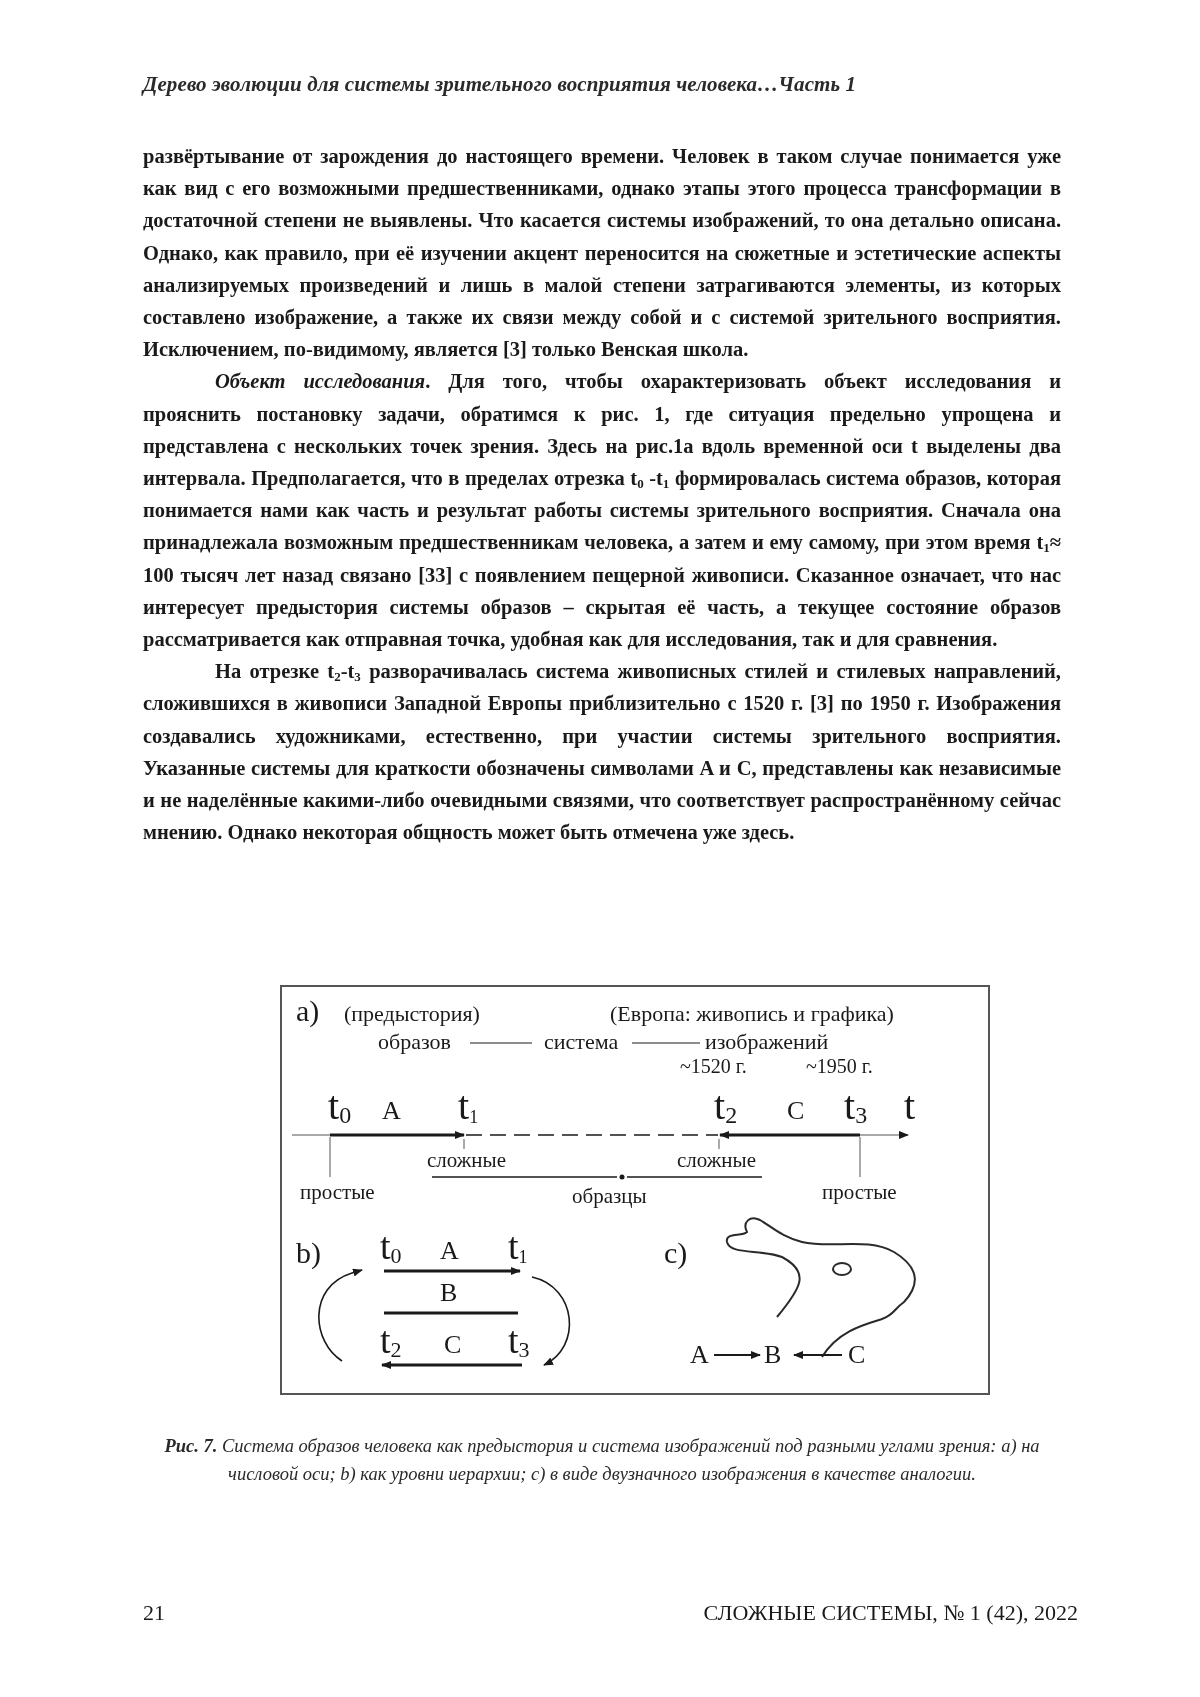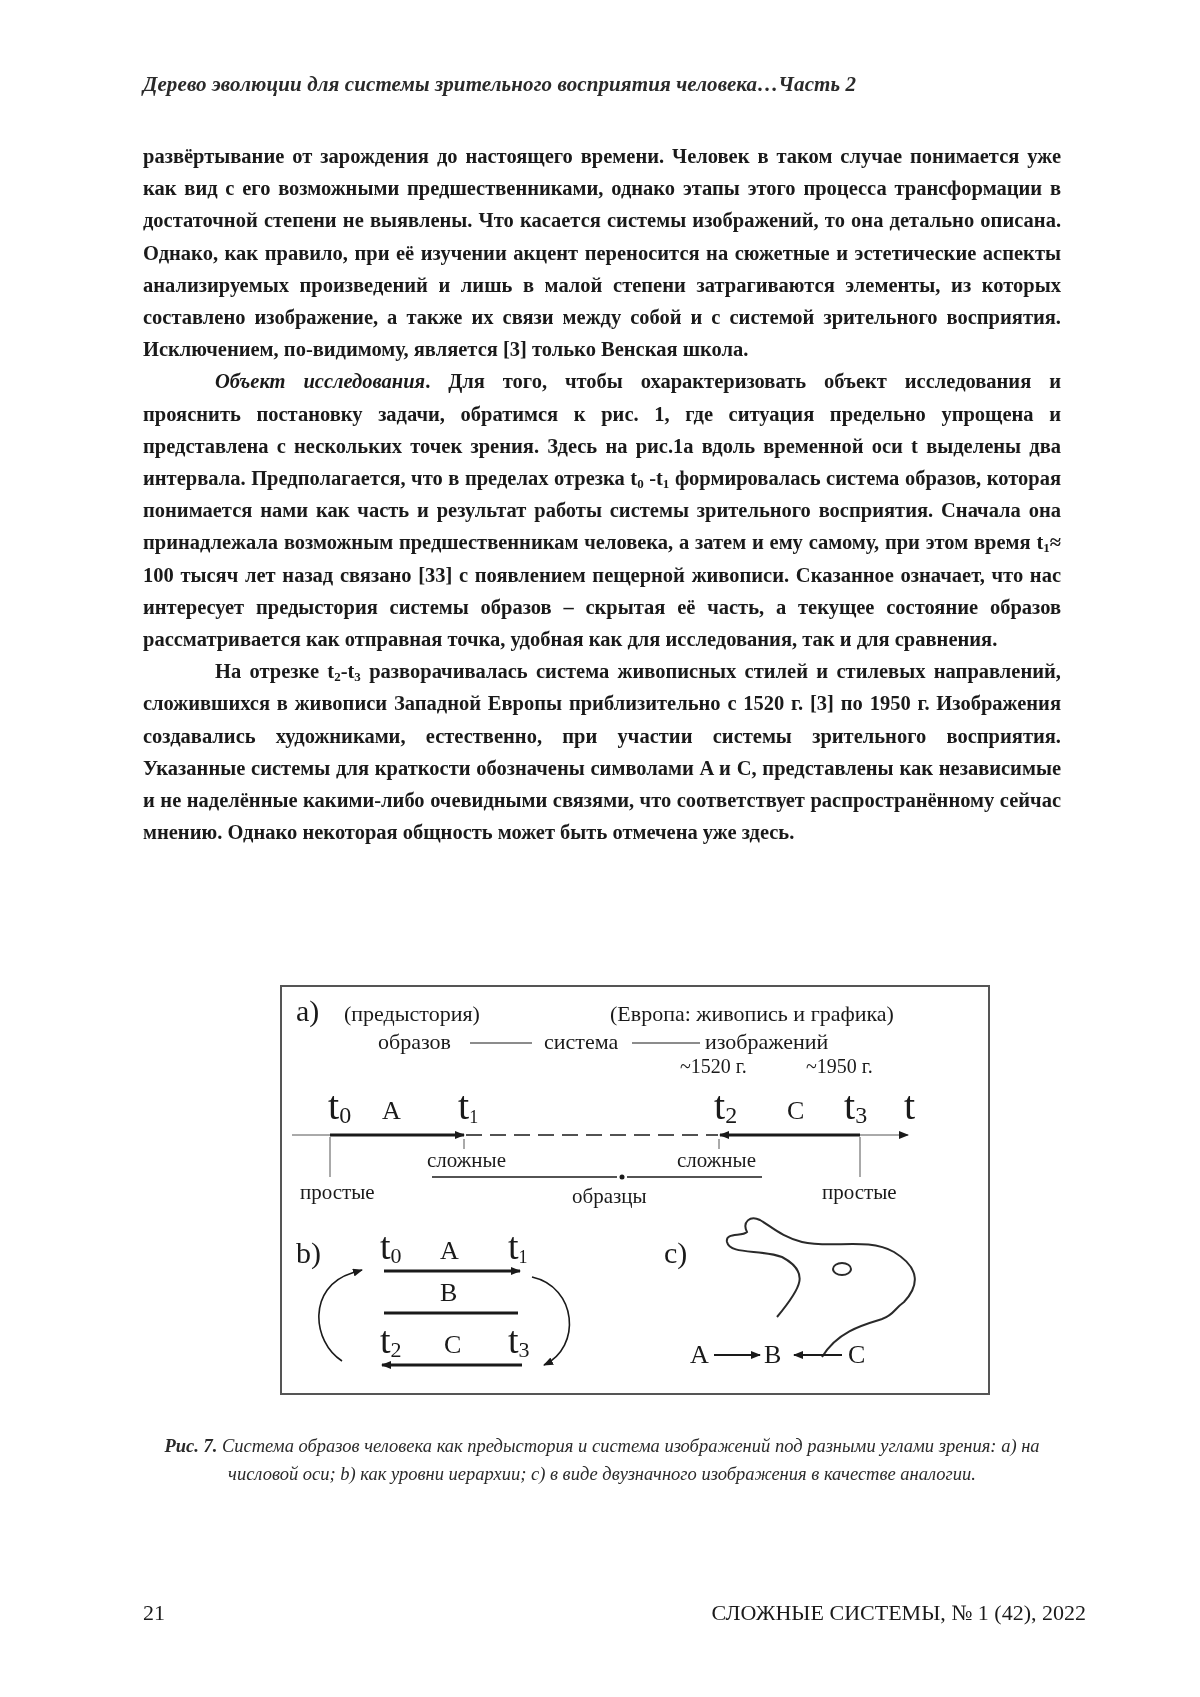--- a/index.html
+++ b/index.html
@@ -10,26 +10,26 @@
   .body-text p { margin:0;font-weight:bold; }
   .body-text p.indent { text-indent:72px; }
   .body-text em { font-style:italic; }
   sub { font-size:13px; vertical-align:-3px; line-height:0; }
   .figure { position:absolute; left:280px; top:985px; width:710px; height:410px; border:2px solid #555; box-sizing:border-box; }
   .figure svg { position:absolute; left:0; top:0; }
   .fig-text { font-family:"Liberation Serif", "DejaVu Serif", serif; fill:#1a1a1a; }
   .caption { position:absolute; left:143px; top:1432px; width:918px; text-align:center; font-size:18.5px; line-height:28px; font-style:italic; color:#2a2a2a; }
   .caption b { font-weight:bold; }
   .footer-page { position:absolute; left:143px; top:1600px; font-size:22px;text-align:right; }
-  .footer-journal { position:absolute; right:114px; top:1600px; font-size:22px; }
+  .footer-journal { position:absolute; right:122px; top:1600px; font-size:22px; }
 </style>
 </head>
 <body>
 
-<div class="running-head">Дерево эволюции для системы зрительного восприятия человека…Часть 2</div>
+<div class="running-head">Дерево эволюции для системы зрительного восприятия человека…Часть 1</div>
 
 <div class="body-text">
   <p><span>развёртывание от зарождения до настоящего времени. Человек в таком случае понимается уже как вид с его возможными предшественниками, однако этапы этого процесса трансформации в достаточной степени не выявлены. Что касается системы изображений, то она детально описана. Однако, как правило, при её изучении акцент переносится  на сюжетные и эстетические аспекты анализируемых произведений и лишь в малой степени затрагиваются элементы, из которых составлено изображение, а также их связи между собой и с системой зрительного восприятия. Исключением, по-видимому, является [3] только Венская школа.</span></p>
   <p class="indent"><em>Объект исследования</em><span>. Для того, чтобы охарактеризовать объект исследования и прояснить постановку задачи, обратимся к рис. 1, где ситуация предельно упрощена и представлена с  нескольких точек зрения. Здесь на рис.1a вдоль  временной оси t выделены два интервала.  Предполагается, что в пределах отрезка t</span><sub>0</sub><span> -t</span><sub>1</sub><span> формировалась система образов, которая понимается нами как часть и результат работы  системы зрительного восприятия. Сначала она принадлежала  возможным предшественникам человека, а затем и ему самому, при этом время t</span><sub>1</sub><span>≈ 100 тысяч лет назад  связано [33] с появлением пещерной живописи. Сказанное означает, что нас интересует предыстория системы образов – скрытая её часть, а текущее состояние образов  рассматривается как отправная точка, удобная как для исследования,  так и для сравнения.</span></p>
   <p class="indent"><span>На отрезке t</span><sub>2</sub><span>-t</span><sub>3</sub><span> разворачивалась система живописных стилей и стилевых направлений, сложившихся в живописи Западной Европы приблизительно с 1520 г. [3] по 1950 г. Изображения создавались художниками, естественно, при участии системы зрительного восприятия. Указанные системы  для краткости обозначены символами A и C, представлены как независимые и не наделённые какими-либо очевидными связями, что соответствует распространённому  сейчас мнению. Однако некоторая общность может быть отмечена уже здесь.</span></p>
 </div>
 
 <div class="figure">
   <svg width="710" height="410" viewBox="0 0 710 410">
     <defs>

